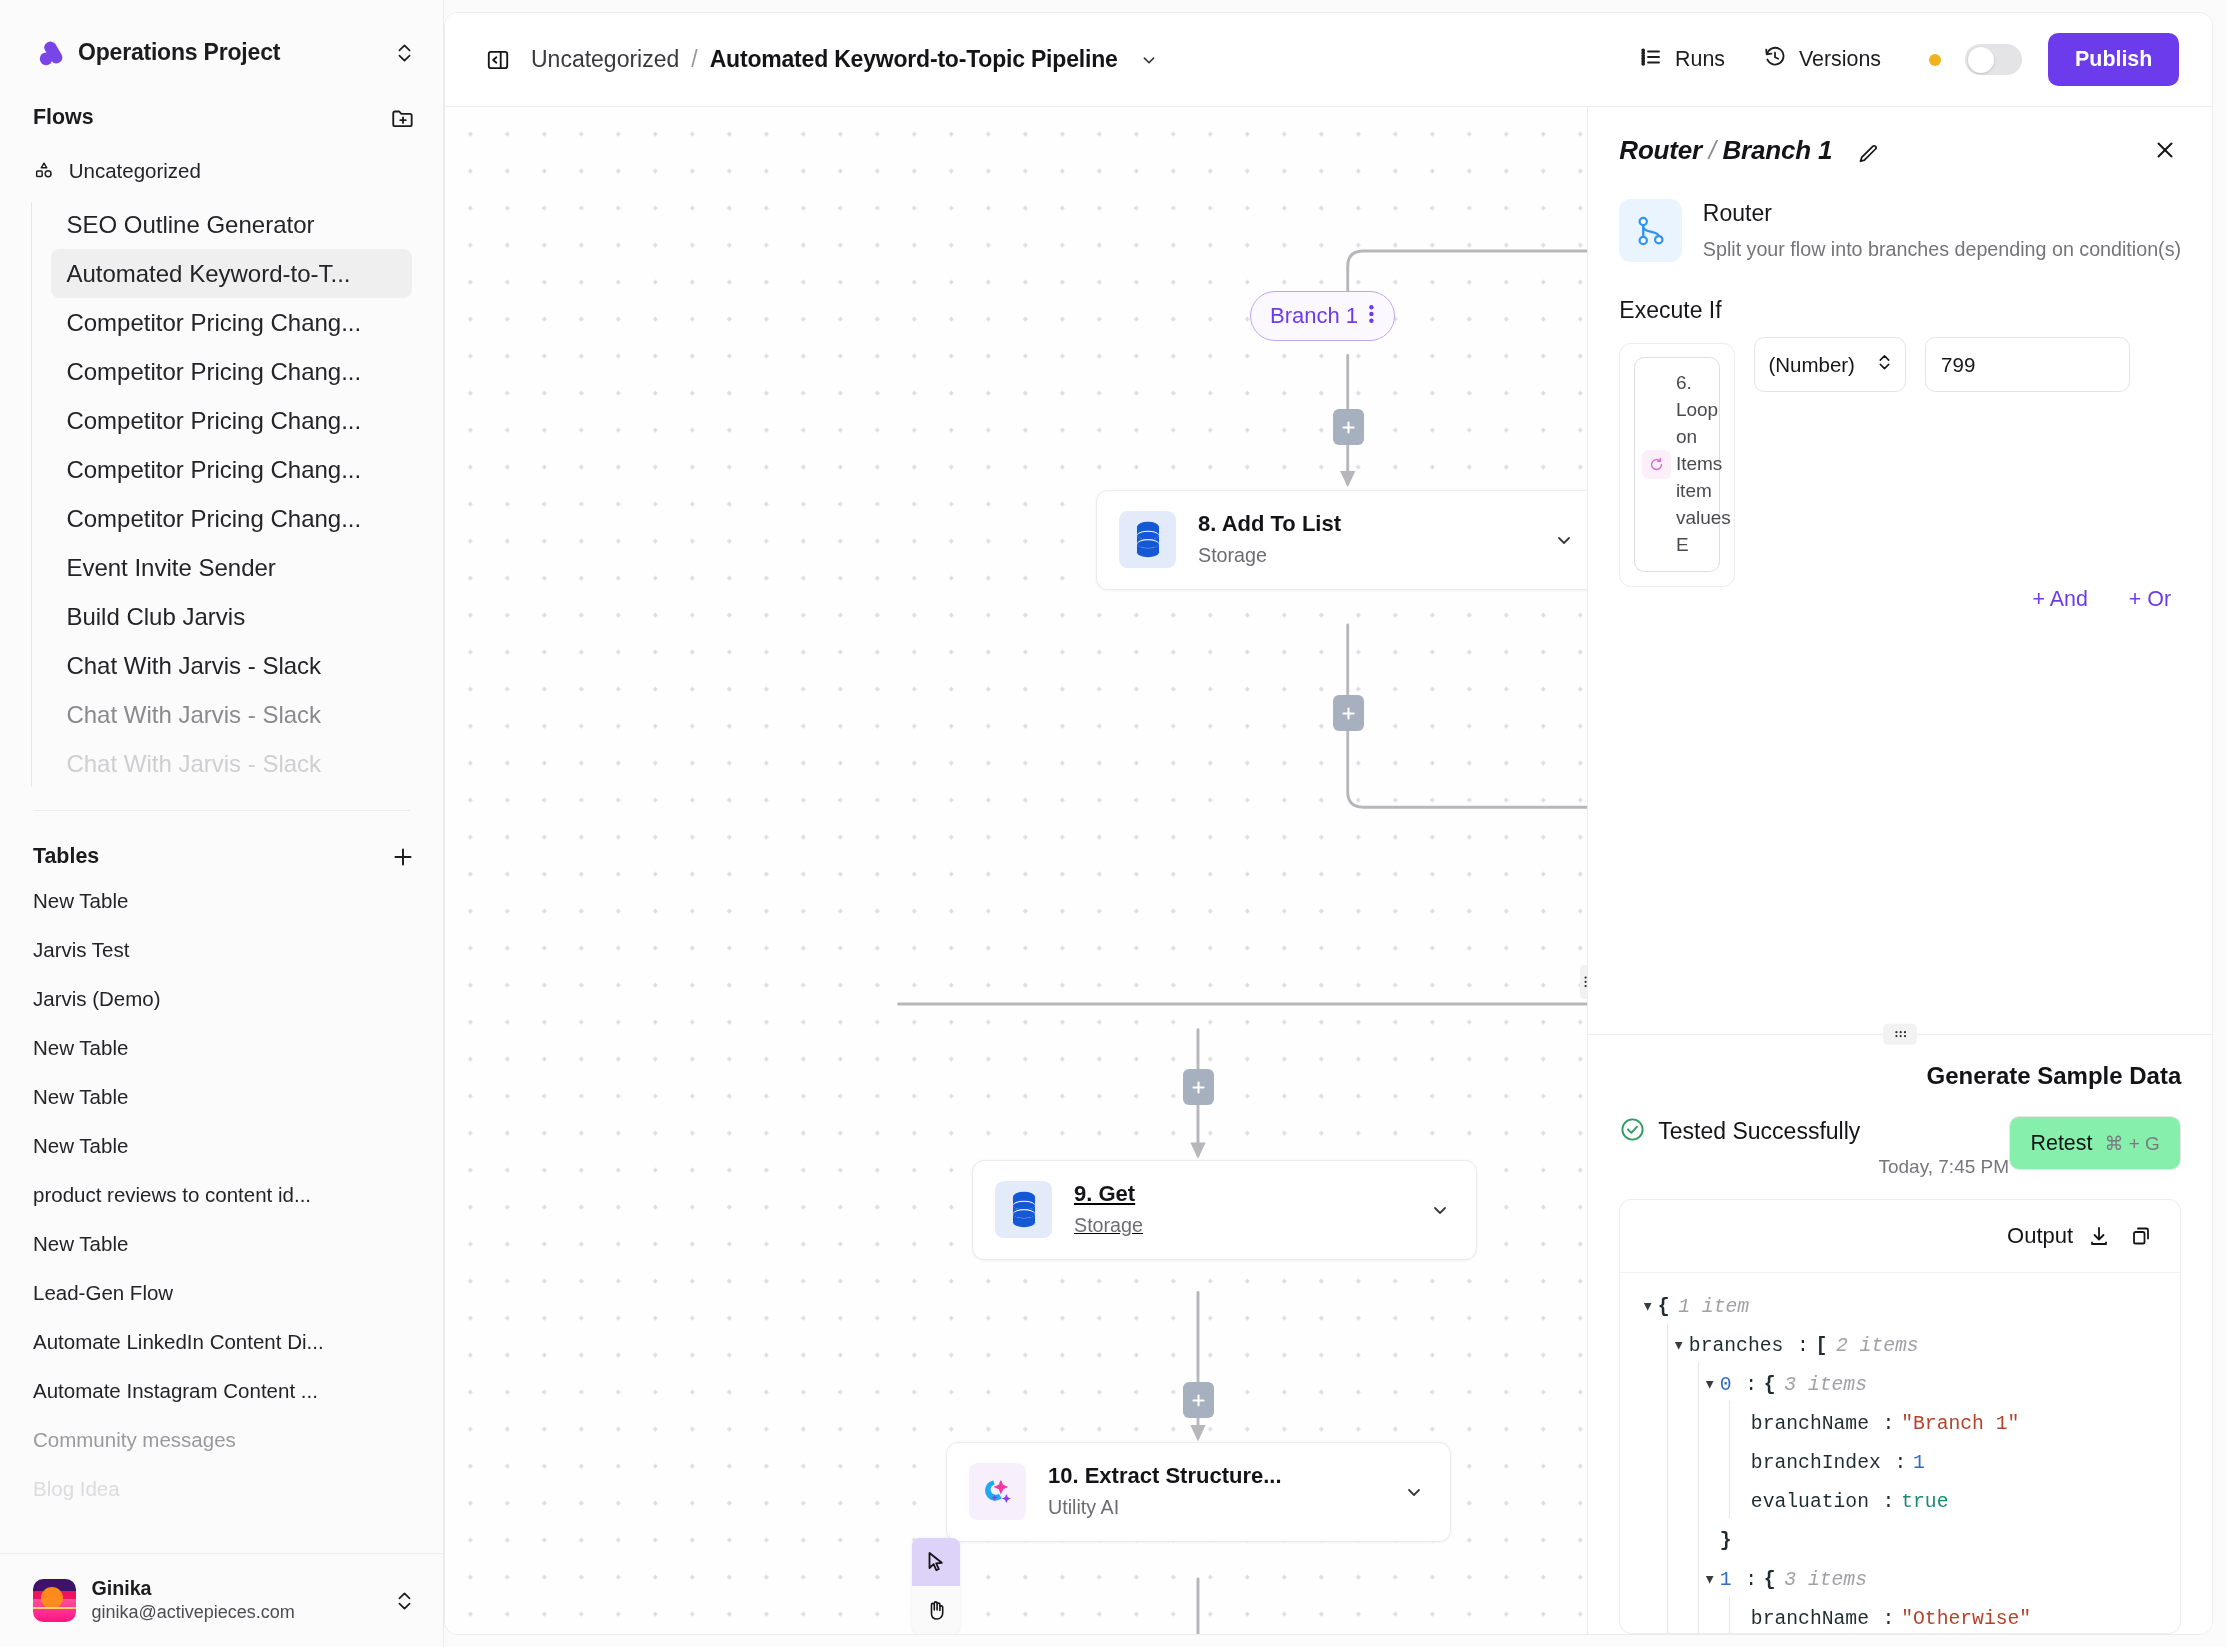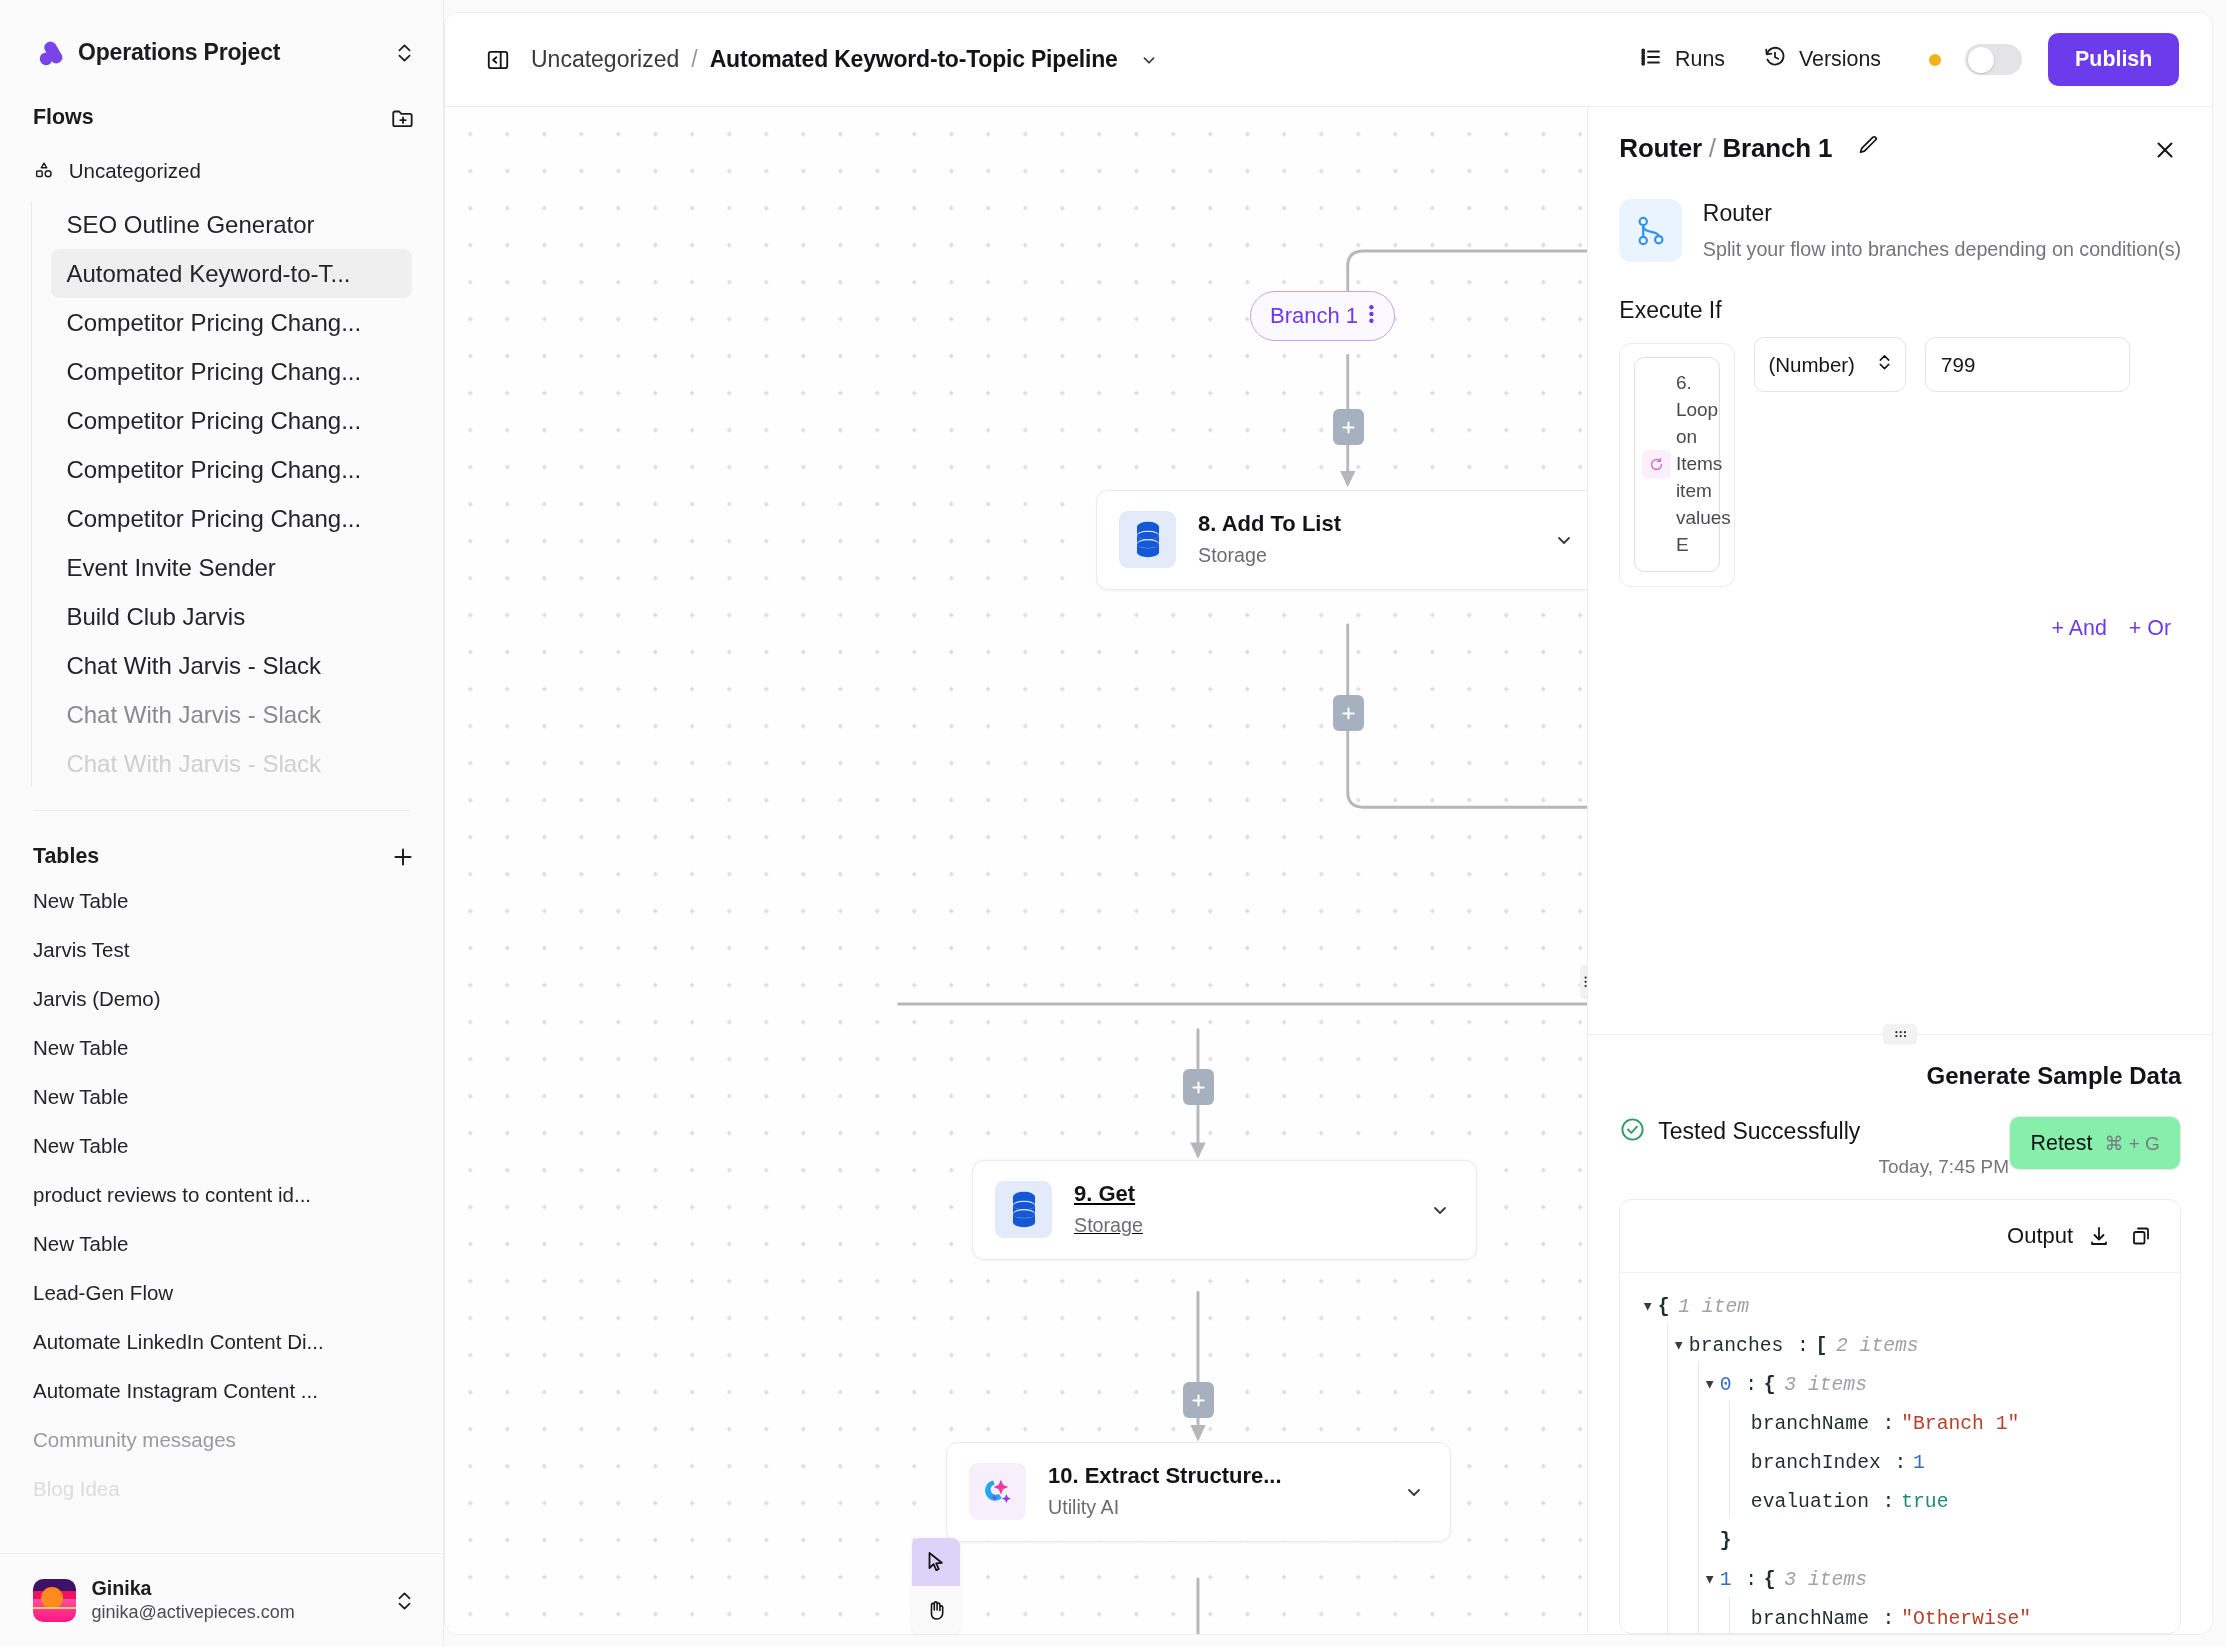--- a/index.html
+++ b/index.html
@@ -190,21 +190,21 @@
     background:#f2f2f2; display:flex;align-items:center;justify-content:center; cursor:col-resize; z-index:7;
   }
 
   
   .rpanel {
     width: 625px; flex: 0 0 625px; min-width:0;
     border-left: 0.9px solid #ececec;
     display:flex; flex-direction:column; background:#fff;
   }
   .rp-top { padding: 26px 31px 0 31px; flex: 0 0 auto; }
-  .rp-titlerow { display:flex;align-items:flex-start;gap:10px; }
+  .rp-titlerow { display:flex;align-items:flex-end;gap:10px;font-style:italic; }
   .rp-title { font-size:26px;font-weight:700;color:#141417;letter-spacing:-0.2px; }
   .rp-title .sep { color:#8e8e93; font-weight:400; padding: 0 6.8px; }
   .rp-pencil { margin-left:13.7px; display:flex;align-items:center;cursor:pointer; }
   .rp-close { margin-left:auto; width:33px;height:33px;display:flex;align-items:center;justify-content:center;cursor:pointer; }
 
   .rp-piece { display:flex; gap:20.5px; margin-top: 33px; }
   .piece-ico { width:63px;height:63px;border-radius:12px;background:#eaf4fe;flex:0 0 63px;display:flex;align-items:center;justify-content:center; }
   .piece-name { font-size:23px;color:#17171a;font-weight:400;line-height:1.25; }
   .piece-desc { font-size:19.7px;color:#747479;line-height:1.48;margin-top:6.8px; }
 
@@ -221,21 +221,21 @@
   .cond-row { display:flex; align-items:flex-start; gap:19px; }
   .cond-select {
     width:152px;height:55px;border:0.9px solid #e4e4e7;border-radius:10.3px;background:#fff;
     display:flex;align-items:center;justify-content:space-between;padding:0 12px 0 13.7px;
     font-size:20.5px;color:#17171a;cursor:pointer; overflow:hidden; white-space:nowrap;
   }
   .cond-value {
     width:205px;height:55px;border:0.9px solid #e4e4e7;border-radius:10.3px;background:#fff;
     display:flex;align-items:center;padding:0 15.4px;font-size:20.5px;color:#17171a;cursor:text;
   }
-  .andor-row { display:flex;justify-content:flex-end;gap:22px; margin-top:29px; padding-right: 10.3px; }
+  .andor-row { display:flex;justify-content:flex-end;gap:41px; padding-right: 10.3px; }
   .andor { font-size:21.4px;color:#6c3bec;cursor:pointer;font-weight:400; }
 
   .rp-fill { flex:1 1 auto; }
   .hhandle-wrap { position:relative; height:0.9px; background:#ececec; margin-top:10.3px; }
   .hhandle {
     position:absolute; left:50%; transform:translate(-50%,-50%); top:0;
     width:34px;height:20.5px;border-radius:5.1px;background:#f2f2f2;
     display:flex;align-items:center;justify-content:center;cursor:row-resize;
   }
 

